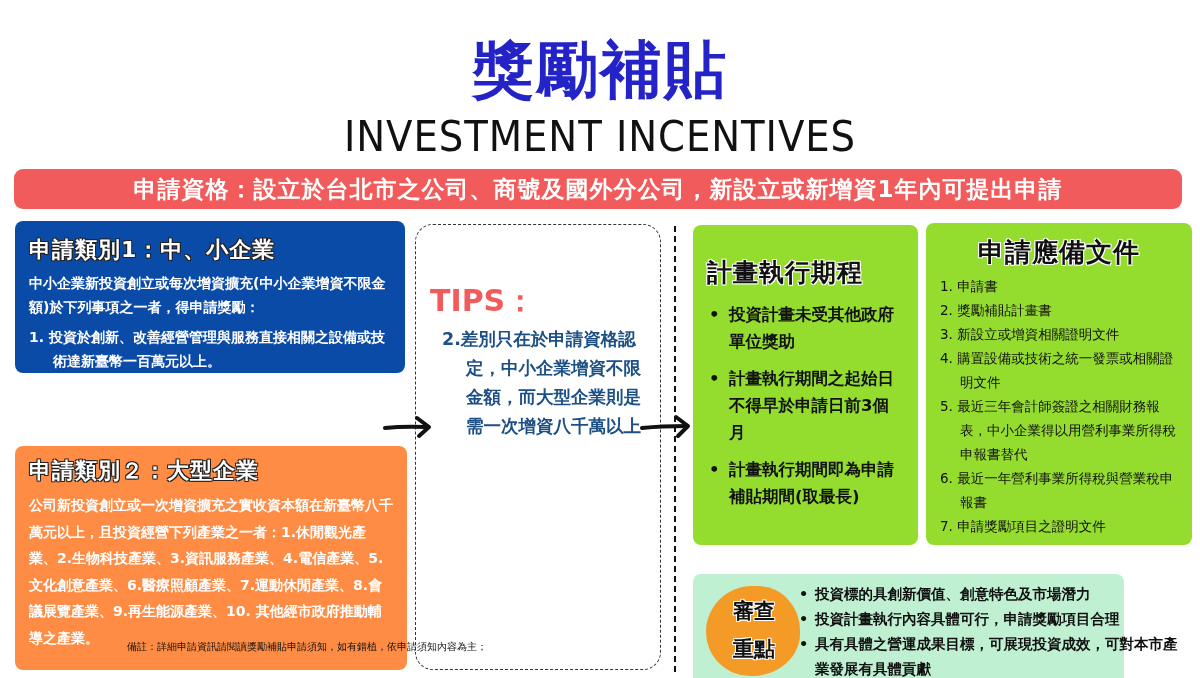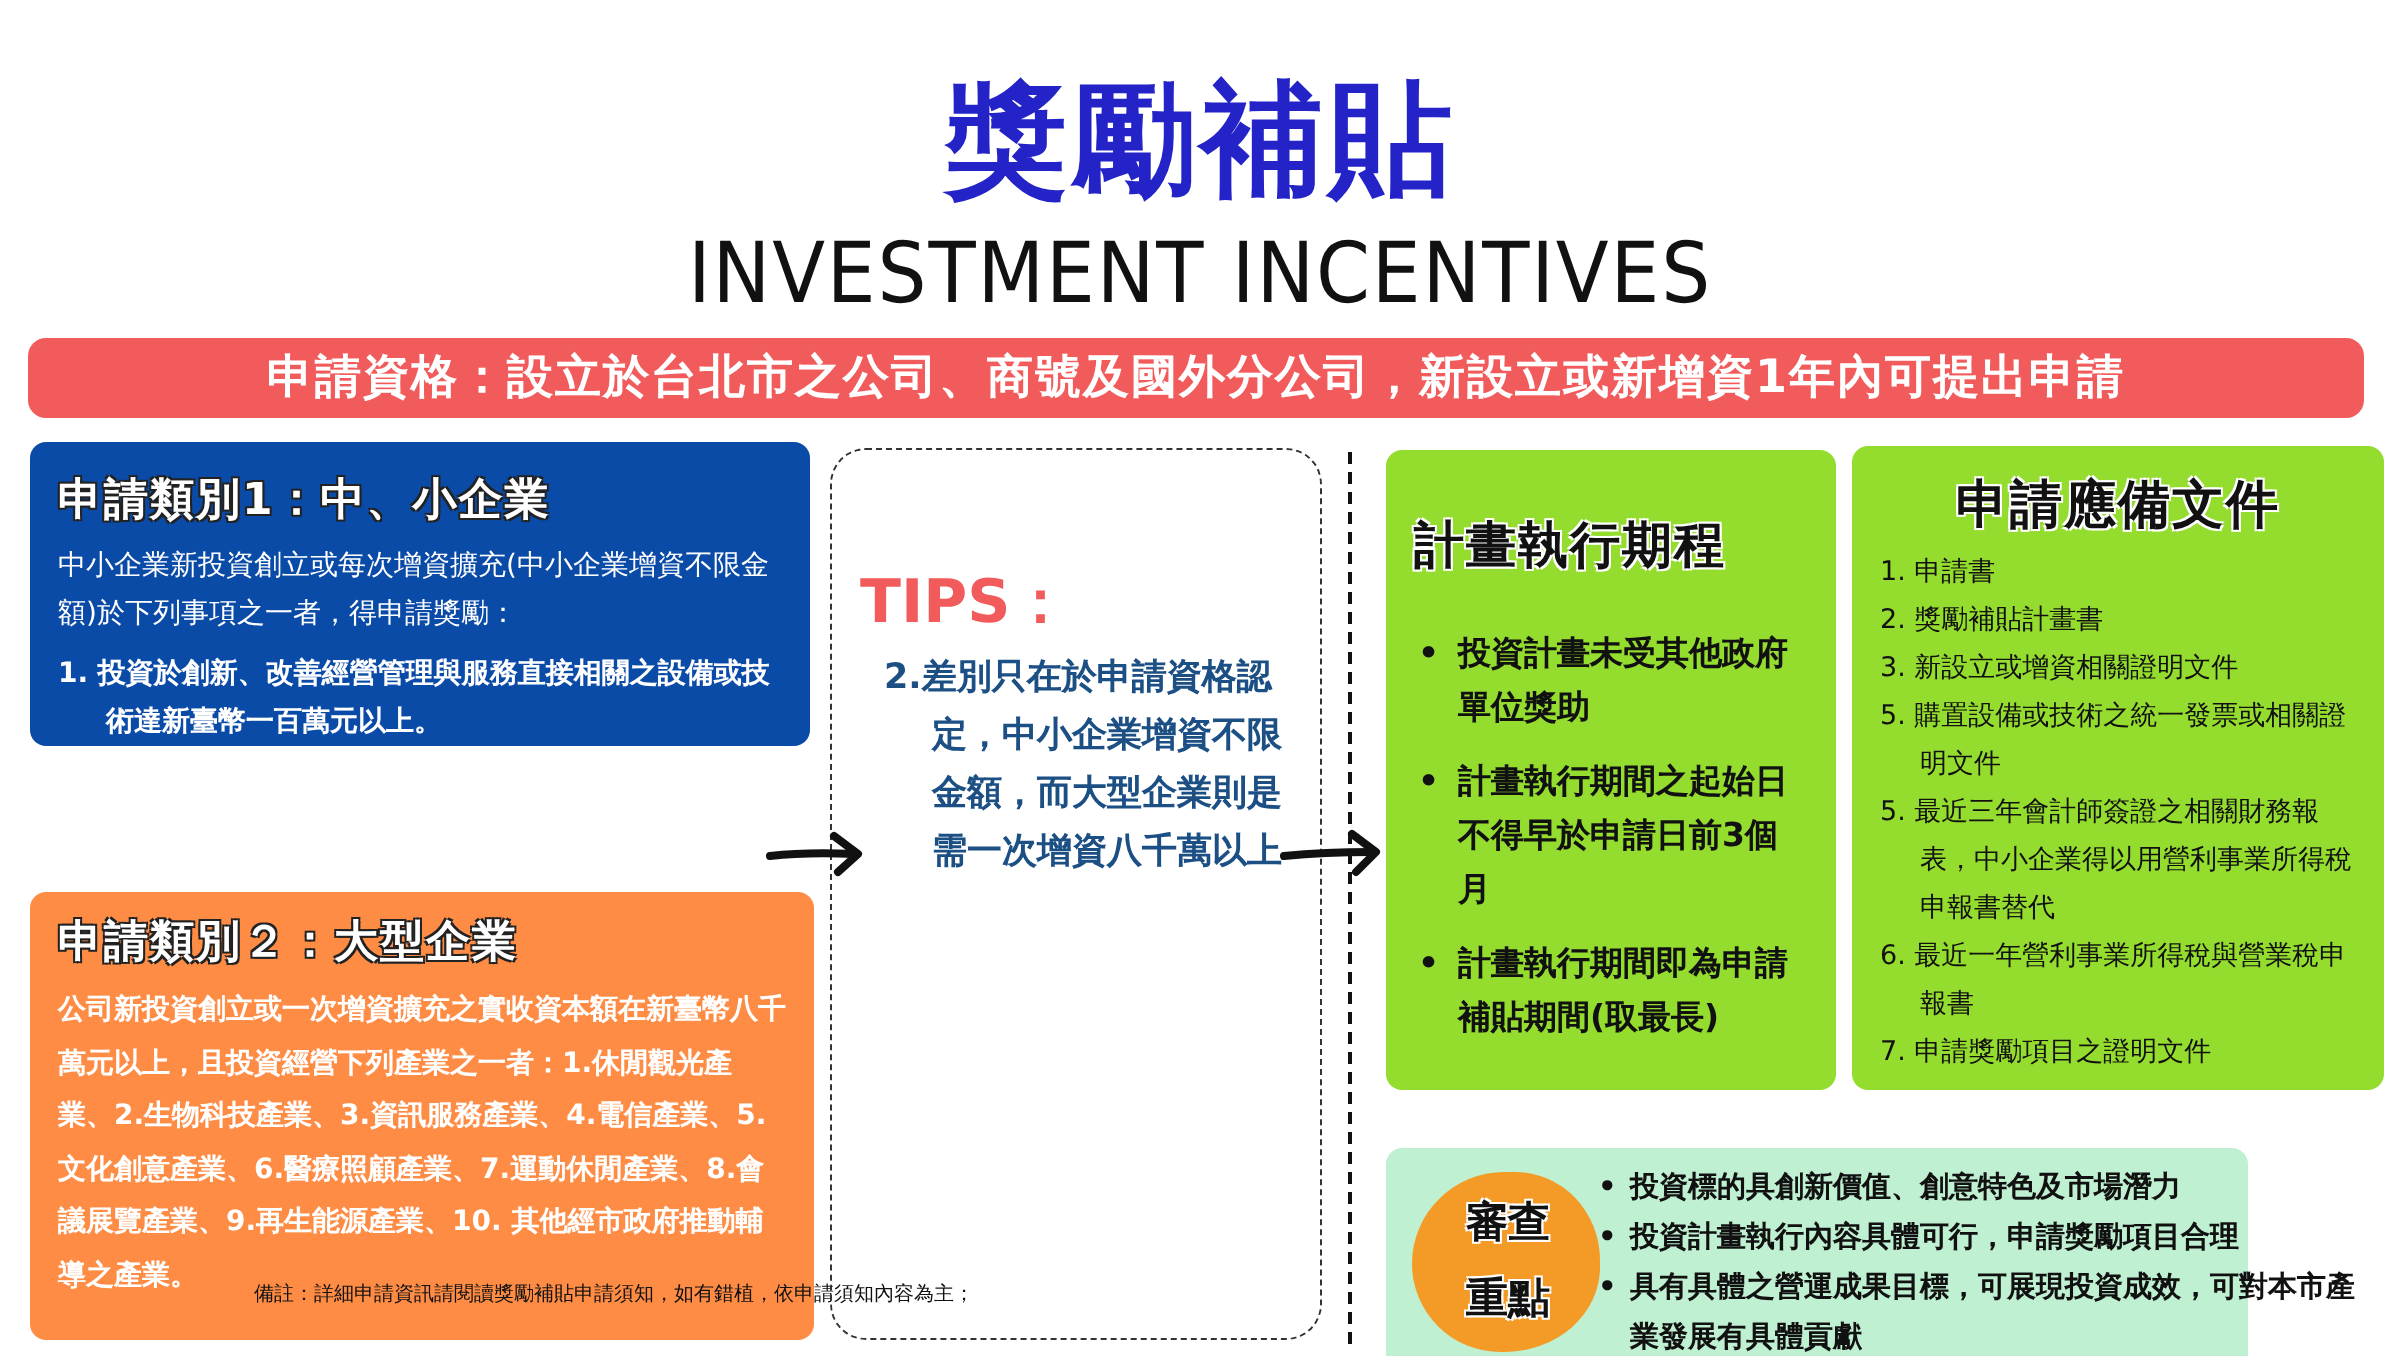--- a/index.html
+++ b/index.html
@@ -27,21 +27,21 @@
   
   .cat1 {
     position: absolute; left: 15px; top: 221px; width: 390px; height: 152px;
     background: #0b4ba8; border-radius: 8px; color: #fff; padding: 14px 14px;
   }
   .cat-title {
     font-size: 22px; font-weight: bold; color: #fff; margin-bottom: 6px;
     text-shadow: -1px -1px 0 #222, 1px -1px 0 #222, -1px 1px 0 #222, 1px 1px 0 #222;
     letter-spacing: 1px;
   }
-  .cat1 .desc { font-size: 14px; font-weight: normal; line-height: 24px; margin-bottom: 6px; }
+  .cat1 .desc { font-size: 14px; font-weight: bold; line-height: 24px; margin-bottom: 6px; }
   .cat1 ol { list-style: none; font-size: 14px; font-weight: bold; line-height: 24px; }
   .cat1 ol li { padding-left: 24px; text-indent: -24px; }
   .check-icon {
     position: absolute; left: 370px; top: 155px; width: 30px; height: 30px;
     border: 2px solid #fff; border-radius: 50%;
   }
   .check-icon svg { position: absolute; left: 2px; top: -4px; }
 
   
   .cat2 {
@@ -75,21 +75,21 @@
 
   
   .schedule {
     position: absolute; left: 693px; top: 225px; width: 225px; height: 320px;
     background: #94dc2e; border-radius: 8px; padding: 31px 14px; color: #111;
   }
   .green-title {
     font-size: 25px; font-weight: bold; color: #111; letter-spacing: 1px;
     text-shadow: -1px -1px 0 #fff, 1px -1px 0 #fff, -1px 1px 0 #fff, 1px 1px 0 #fff;
   }
-  .schedule ul { list-style: none; margin-top: 24px; }
+  .schedule ul { list-style: none; margin-top: 12px; }
   .schedule li {
     font-size: 16.5px; font-weight: bold; line-height: 27px; padding-left: 22px; position: relative; margin-bottom: 10px;
   }
   .schedule li::before { content: "•"; position: absolute; left: 2px; top: 0; }
 
   
   .docs {
     position: absolute; left: 926px; top: 223px; width: 266px; height: 322px;
     background: #94dc2e; border-radius: 8px; padding: 12px 14px; color: #111;
   }
@@ -171,21 +171,21 @@
     <li>計畫執行期間即為申請補貼期間(取最長)</li>
   </ul>
 </div>
 
 <div class="docs">
   <div class="green-title">申請應備文件</div>
   <ol>
     <li>1. 申請書</li>
     <li>2. 獎勵補貼計畫書</li>
     <li>3. 新設立或增資相關證明文件</li>
-    <li>5. 購置設備或技術之統一發票或相關證明文件</li>
+    <li>4. 購置設備或技術之統一發票或相關證明文件</li>
     <li>5. 最近三年會計師簽證之相關財務報表，中小企業得以用營利事業所得稅申報書替代</li>
     <li>6. 最近一年營利事業所得稅與營業稅申報書</li>
     <li>7. 申請獎勵項目之證明文件</li>
   </ol>
 </div>
 
 <div class="review">
   <div class="review-blob"></div>
   <div class="review-label">
     <div>審查</div>

